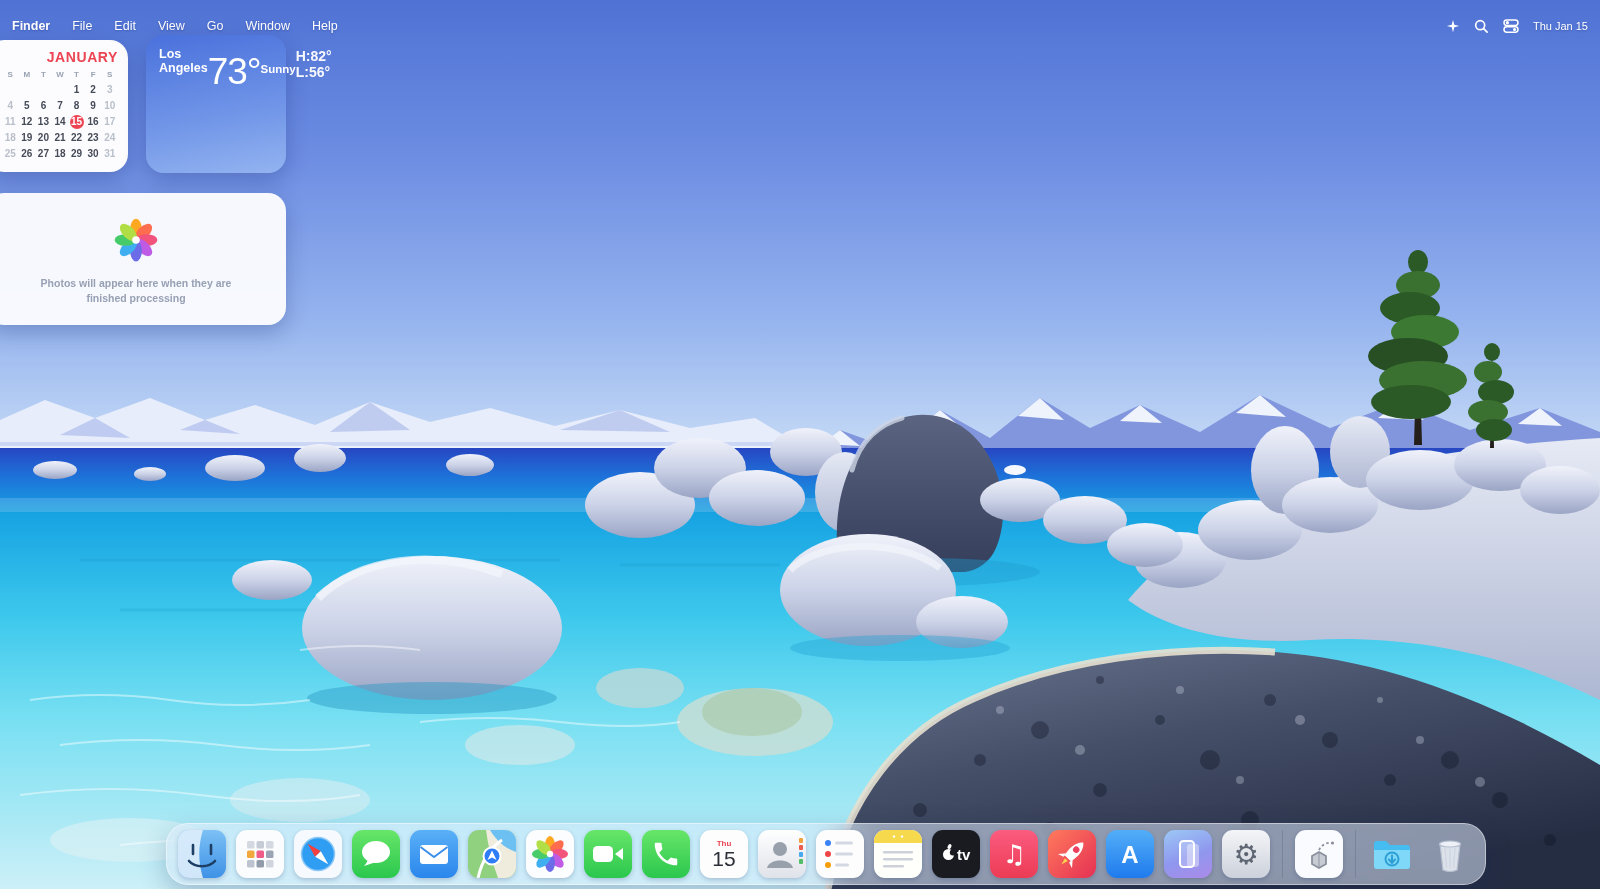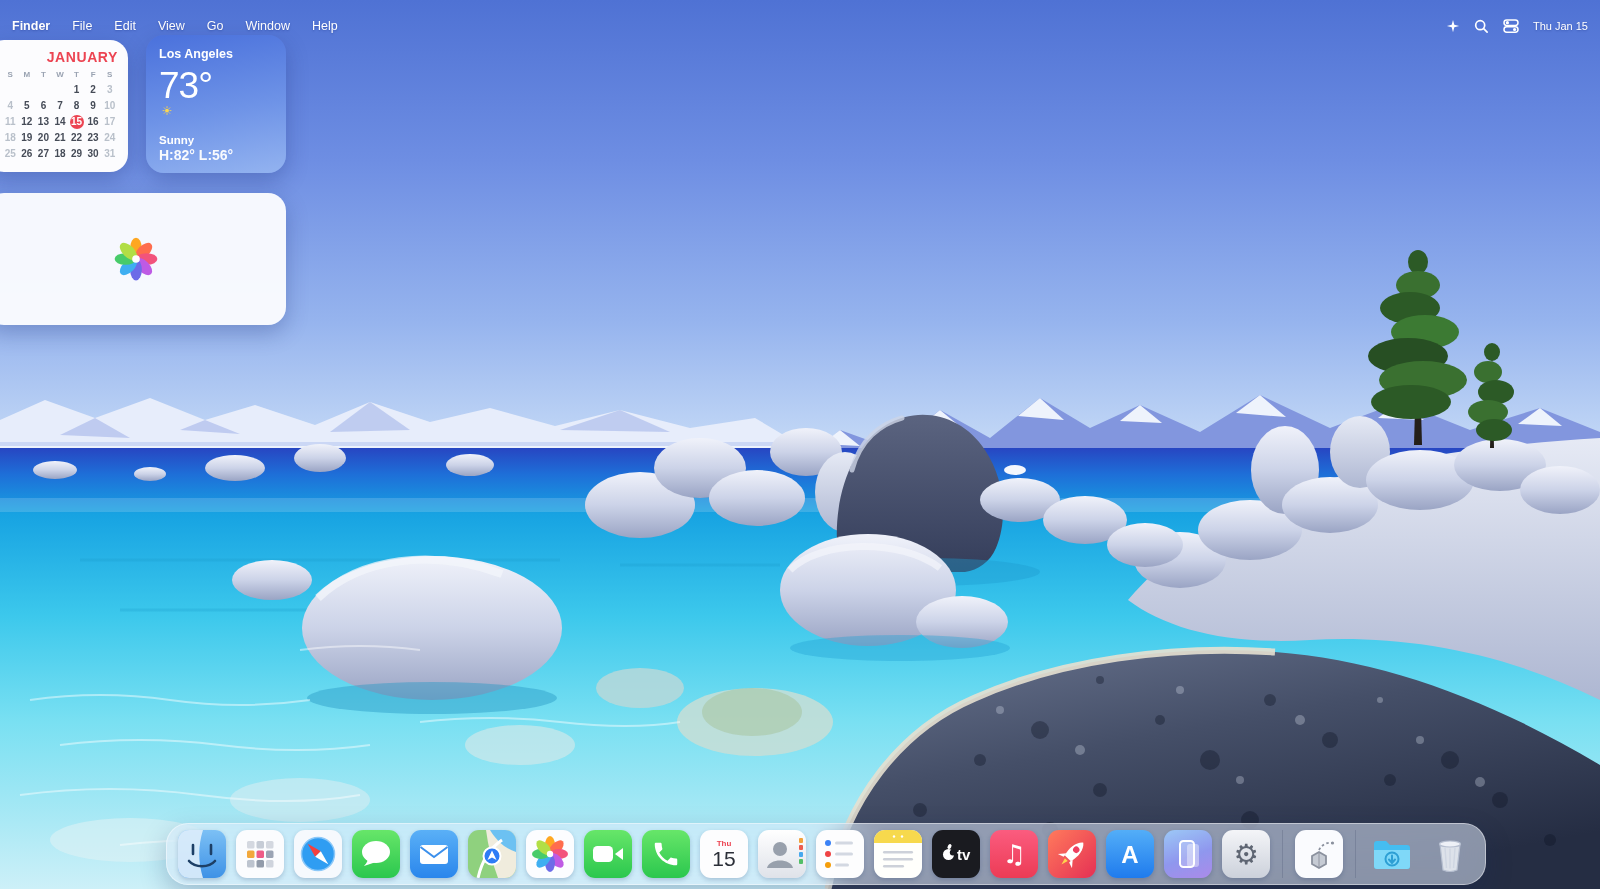--- a/index.html
+++ b/index.html
@@ -24,21 +24,21 @@
   .w-cal .month{font-size:14px;font-weight:700;letter-spacing:.6px;text-align:right;}
   .cal-grid{display:grid;grid-template-columns:repeat(7,1fr);margin-top:3px;row-gap:1px;}
   .cal-grid .hd{font-size:8px;font-weight:700;color:#9aa3b2;text-align:center;padding:2px 0;}
   .cal-grid .d{font-size:10px;font-weight:700;color:#454b57;text-align:center;height:15px;line-height:15px;}
   .cal-grid .d.wk{color:#b9c0ca;}
   .cal-grid .d.sel{color:#fff;position:relative;z-index:1;}
   .cal-grid .d.sel::before{content:"";position:absolute;inset:0;margin:auto;width:14px;height:14px;
        border-radius:50%;background:#ec4452;z-index:-1;}
   .w-weather{left:146px;top:35px;width:140px;height:138px;color:#fff;padding:12px 13px 10px;
        background:linear-gradient(170deg,#4a71dc 0%,#6e93e7 55%,#93b3f0 100%);
-       display:flex;flex-direction:column;}
+       display:flex;flex-direction:row;}
   .w-weather .city{font-size:12.5px;font-weight:700;}
   .w-weather .temp{font-size:37px;font-weight:400;line-height:1.05;margin-top:6px;letter-spacing:-1px;}
   .w-weather .cond{font-size:11.5px;font-weight:700;margin-top:16px;}
   .w-weather .hl{font-size:14px;font-weight:600;opacity:.95;margin-top:1px;}
   .w-weather .sun{margin-top:auto;margin-bottom:3px;}
   .w-photos{left:-14px;top:193px;width:300px;height:132px;background:rgba(250,251,254,.97);
        display:flex;flex-direction:column;align-items:center;justify-content:center;gap:9px;}
   .w-photos .msg{font-size:10.5px;font-weight:600;color:#98a0b4;text-align:center;width:225px;line-height:1.35;}
 
   
@@ -384,20 +384,21 @@
           </g>
         <g transform="rotate(270)">
             <ellipse cx="0" cy="-9.5" rx="5.2" ry="9.5" fill="#35c75a"></ellipse>
           </g>
         <g transform="rotate(315)">
             <ellipse cx="0" cy="-9.5" rx="5.2" ry="9.5" fill="#aadc32"></ellipse>
           </g>
         <circle r="3.4" fill="#fff"></circle>
       </g>
     </svg>
+    <div class="msg">Photos will appear here when they are finished processing</div>
   </div>
 
   <div class="dock">
       <div class="dock-item dk-finder">
         <svg viewBox="0 0 48 48">
           <path d="M0,0 H25 C20,16 20,32 25,48 H0 Z" fill="#ddeefb" opacity=".92"></path>
           <path d="M15,15 v9 M33,15 v9" stroke="#1d3f66" stroke-width="2.6" stroke-linecap="round"></path>
           <path d="M11,31 C17,38 31,38 37,31" stroke="#1d3f66" stroke-width="2.6" fill="none" stroke-linecap="round"></path>
         </svg>
       </div>

